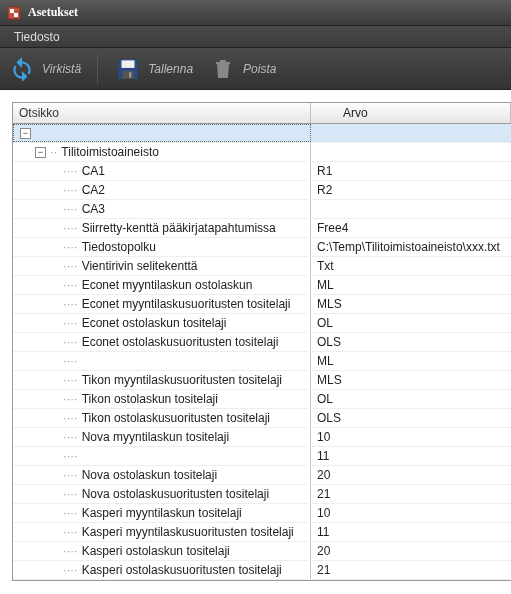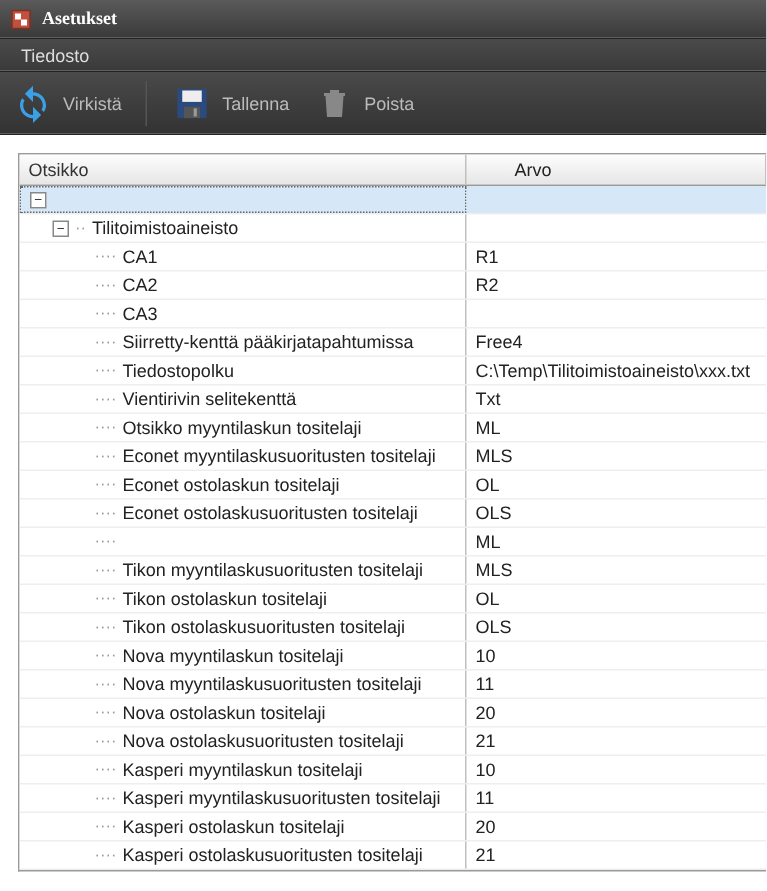--- a/index.html
+++ b/index.html
@@ -43,20 +43,21 @@
   }
   .toolbar {
     background: linear-gradient(to bottom, #4a4a4a 0%, #3e3e3e 50%, #333 100%);
     height: 42px;
     display: flex;
     align-items: center;
     padding: 4px 8px;
     gap: 16px;
     border-bottom: 1px solid #222;
     color: #ccc;
+    font-style: italic;
   }
   .tool-btn {
     display: flex;
     align-items: center;
     gap: 6px;
     cursor: default;
   }
   .tool-btn .ticon { width: 28px; height: 28px; display: flex; align-items:center; justify-content:center; }
   .tool-btn span.label { color: #bbb; }
   .tool-sep {
@@ -267,21 +268,21 @@
             <span class="indent" style="width: 50px;"></span>
             <span class="dots">····</span>
             <span class="node-label">Vientirivin selitekenttä</span>
           </div>
           <div class="c2">Txt</div>
         </div>
         <div class="row">
           <div class="c1">
             <span class="indent" style="width: 50px;"></span>
             <span class="dots">····</span>
-            <span class="node-label">Otsikko myyntilaskun tositelaji</span>
+            <span class="node-label">Econet myyntilaskun ostolaskun</span>
           </div>
           <div class="c2">ML</div>
         </div>
         <div class="row">
           <div class="c1">
             <span class="indent" style="width: 50px;"></span>
             <span class="dots">····</span>
             <span class="node-label">Econet myyntilaskusuoritusten tositelaji</span>
           </div>
           <div class="c2">MLS</div>
@@ -338,21 +339,20 @@
             <span class="indent" style="width: 50px;"></span>
             <span class="dots">····</span>
             <span class="node-label">Nova myyntilaskun tositelaji</span>
           </div>
           <div class="c2">10</div>
         </div>
         <div class="row">
           <div class="c1">
             <span class="indent" style="width: 50px;"></span>
             <span class="dots">····</span>
-            <span class="node-label">Nova myyntilaskusuoritusten tositelaji</span>
           </div>
           <div class="c2">11</div>
         </div>
         <div class="row">
           <div class="c1">
             <span class="indent" style="width: 50px;"></span>
             <span class="dots">····</span>
             <span class="node-label">Nova ostolaskun tositelaji</span>
           </div>
           <div class="c2">20</div>

